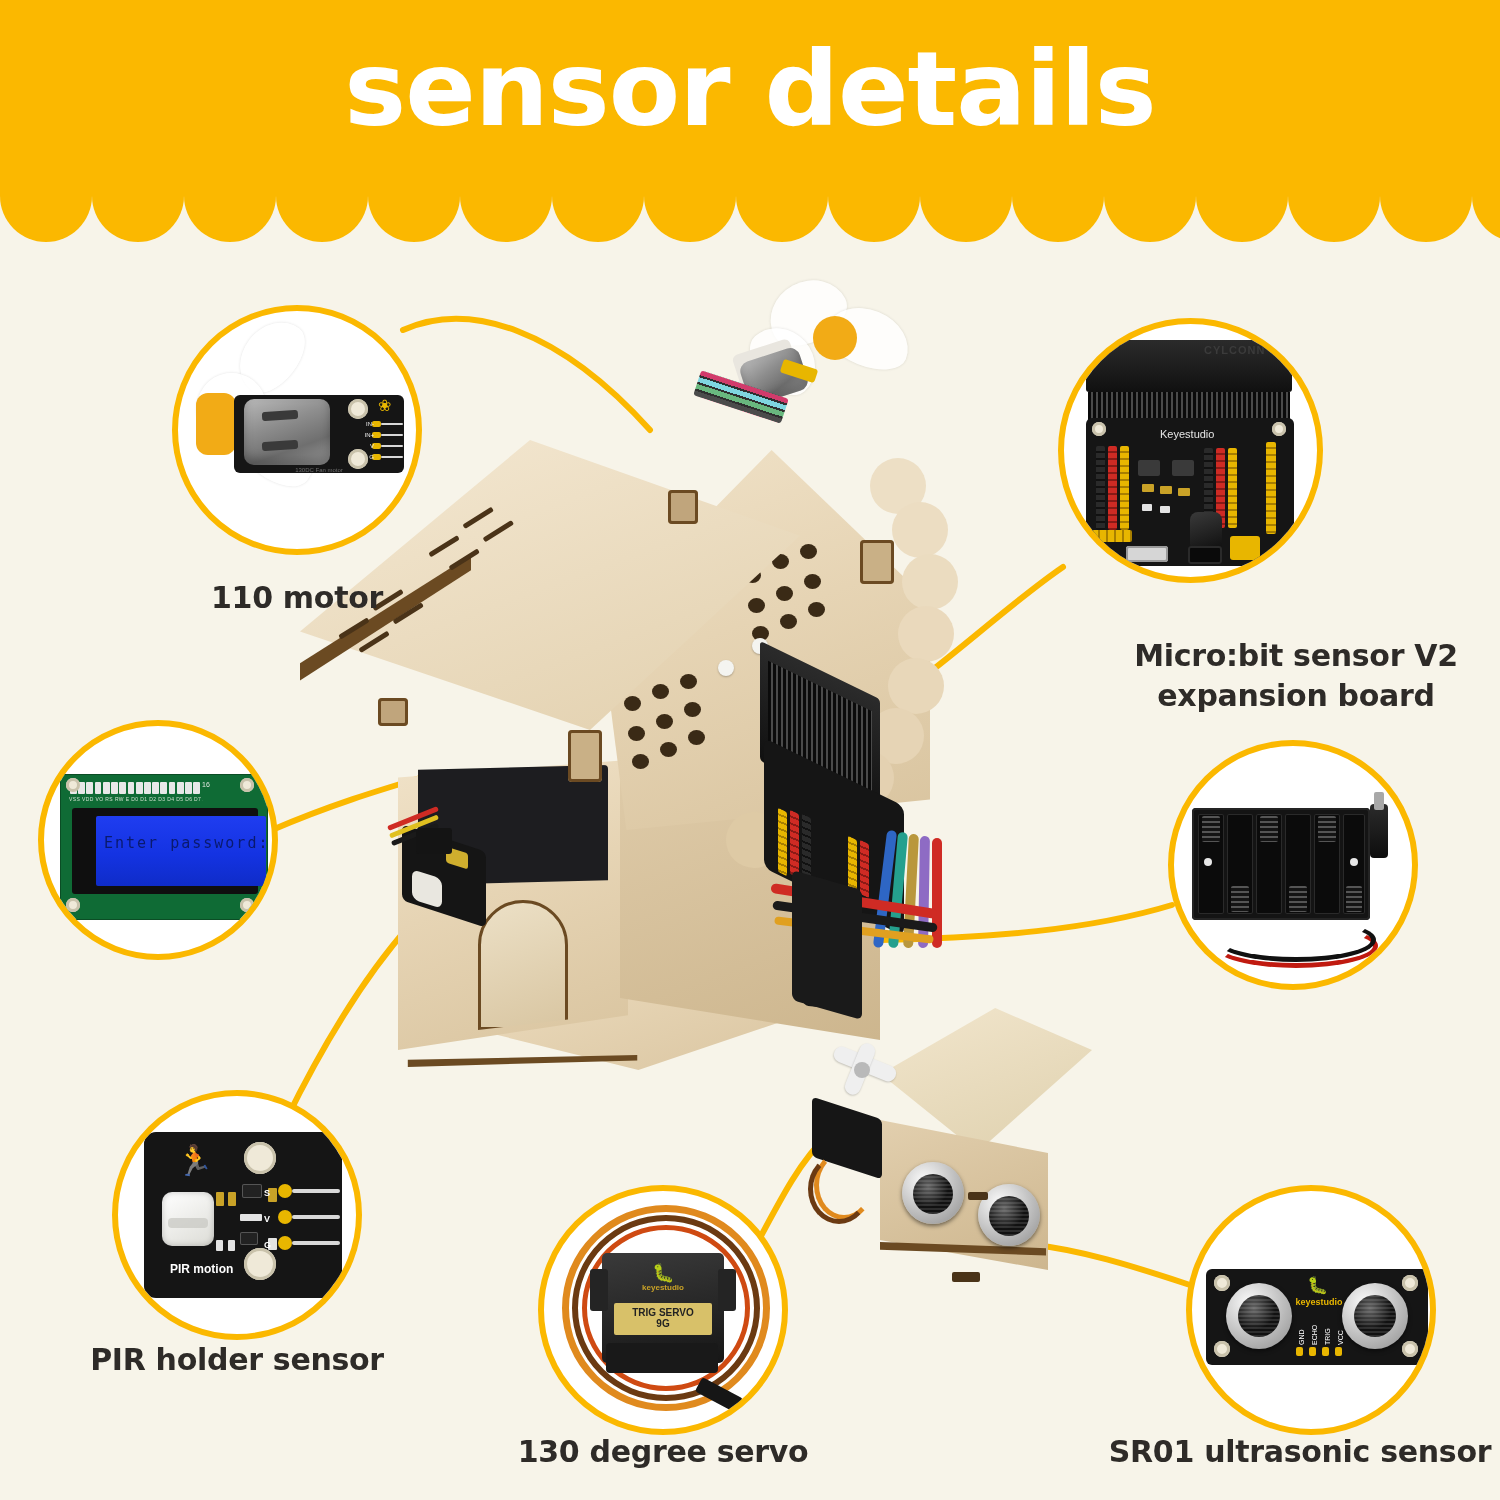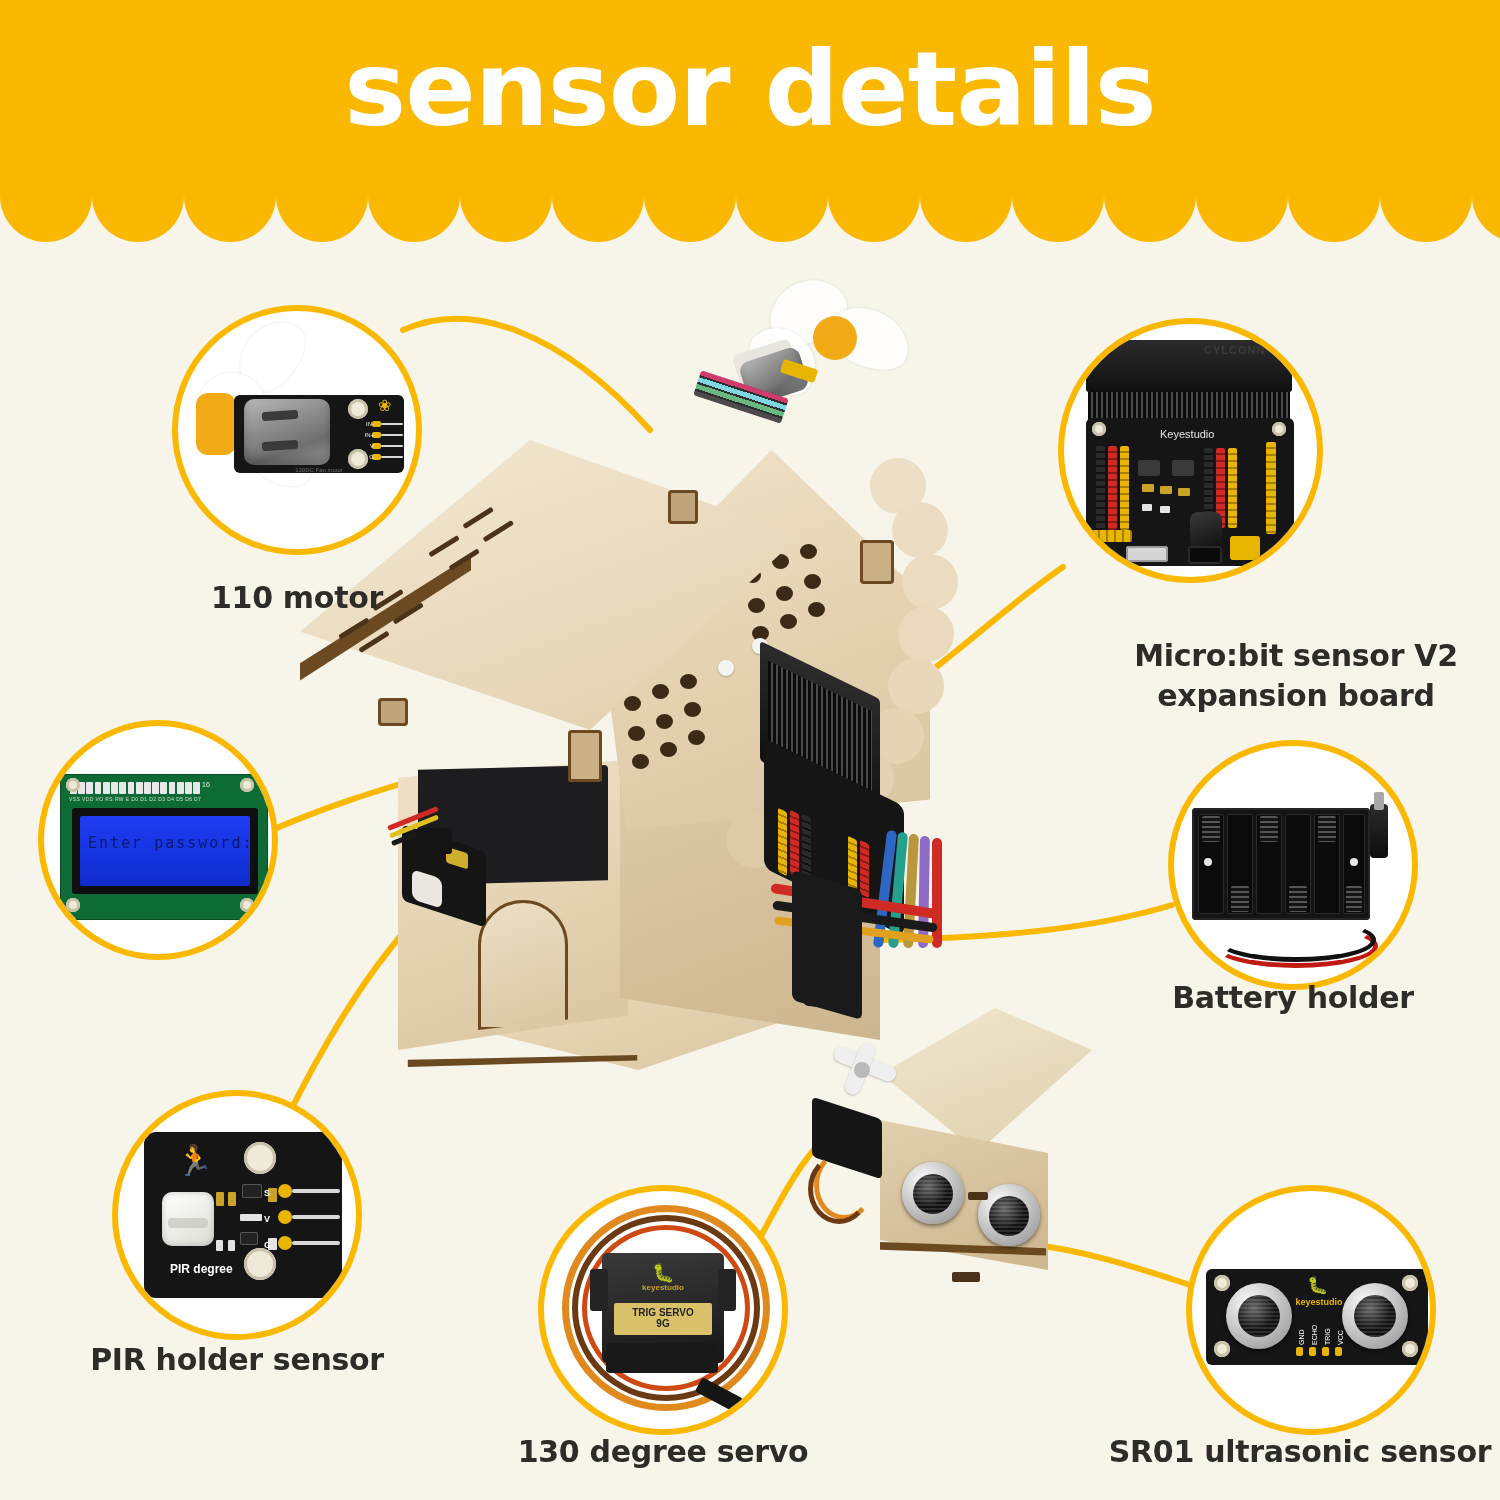--- a/index.html
+++ b/index.html
@@ -456,37 +456,37 @@
           <div class="lcd-hdr" style="position:relative;flex:1;height:12px"></div>
         <div class="lcd-hdr" style="position:relative;flex:1;height:12px"></div>
           <div class="lcd-hdr" style="position:relative;flex:1;height:12px"></div>
         <div class="lcd-hdr" style="position:relative;flex:1;height:12px"></div>
           <div class="lcd-hdr" style="position:relative;flex:1;height:12px"></div>
       </div>
       <div style="position:absolute;left:22px;top:55px;color:#dfe8df;font-size:7px;">1</div>
       <div style="position:absolute;left:158px;top:55px;color:#dfe8df;font-size:7px;">16</div>
       <div style="position:absolute;left:25px;top:70px;width:134px;color:#cfe0cf;font-size:5px;letter-spacing:0.4px;white-space:nowrap;overflow:hidden;">VSS VDD VO RS RW E D0 D1 D2 D3 D4 D5 D6 D7 A K</div>
       <div class="lcd-glass" style="left:28px;top:82px;width:186px;height:86px;"></div>
-      <div class="lcd-screen" style="left:36px;top:90px;width:170px;height:70px;">
+      <div class="lcd-screen" style="left:52px;top:90px;width:170px;height:70px;">
         <div class="lcd-text" style="left:8px;top:18px;font-size:15px;">Enter password:</div>
       </div>
       <div class="pad" style="left:22px;top:52px;width:14px;height:14px"></div>
       <div class="pad" style="left:196px;top:52px;width:14px;height:14px"></div>
       <div class="pad" style="left:22px;top:172px;width:14px;height:14px"></div>
       <div class="pad" style="left:196px;top:172px;width:14px;height:14px"></div>
     </div>
   </div>
 
   <div class="callout" style="left:112px;top:1090px;width:250px;height:250px;">
     <div class="inner">
       <div class="pcb" style="left:26px;top:36px;width:198px;height:166px;border-radius:12px;"></div>
       <div class="pir-lens" style="left:44px;top:96px;width:52px;height:54px;"></div>
       <div style="position:absolute;left:50px;top:122px;width:40px;height:10px;background:rgba(200,200,195,.75);border-radius:4px;"></div>
       <div style="position:absolute;left:58px;top:48px;width:36px;height:34px;color:#ffffff;font-size:30px;line-height:34px;">🏃</div>
-      <div class="pir-txt" style="left:52px;top:166px;font-size:12px;">PIR degree</div>
+      <div class="pir-txt" style="left:52px;top:166px;font-size:12px;">PIR motion</div>
       <div class="pad" style="left:126px;top:46px;width:32px;height:32px"></div>
       <div class="pad" style="left:126px;top:152px;width:32px;height:32px"></div>
       <div class="smd" style="left:98px;top:96px;width:8px;height:14px"></div>
       <div class="smd" style="left:110px;top:96px;width:8px;height:14px"></div>
       <div class="smd2" style="left:98px;top:144px;width:7px;height:11px"></div>
       <div class="smd2" style="left:110px;top:144px;width:7px;height:11px"></div>
       <div class="smd2" style="left:122px;top:118px;width:22px;height:7px"></div>
       <div style="position:absolute;left:124px;top:88px;width:20px;height:14px;background:#222;border-radius:2px;box-shadow:inset 0 0 0 1px #555"></div>
       <div style="position:absolute;left:122px;top:136px;width:18px;height:13px;background:#222;border-radius:2px;box-shadow:inset 0 0 0 1px #555"></div>
       <div class="smd" style="left:150px;top:92px;width:9px;height:14px"></div>
@@ -571,21 +571,20 @@
 
       <div style="position:absolute;left:196px;top:58px;width:18px;height:54px;background:linear-gradient(180deg,#2b2b2b,#0d0d0d);border-radius:4px;"></div>
       <div style="position:absolute;left:200px;top:46px;width:10px;height:18px;background:#a8a8a8;border-radius:2px;"></div>
 
       <div style="position:absolute;left:40px;top:168px;width:170px;height:62px;">
         <div style="position:absolute;left:0;top:10px;width:164px;height:44px;border:5px solid #c01a10;border-radius:50%;border-top-color:transparent;border-left-color:transparent;"></div>
         <div style="position:absolute;left:2px;top:4px;width:160px;height:44px;border:5px solid #111;border-radius:50%;border-top-color:transparent;border-left-color:transparent;"></div>
       </div>
     </div>
   </div>
-  <div class="cap" style="left:1143px;top:978px;width:300px;">Battery holder</div>
 
   <div class="callout" style="left:538px;top:1185px;width:250px;height:250px;">
     <div class="inner">
 
       <div style="position:absolute;left:18px;top:14px;width:214px;height:214px;">
         <div style="position:absolute;left:0;top:0;width:208px;height:206px;border:7px solid #e08a1e;border-radius:50%;"></div>
         <div style="position:absolute;left:10px;top:10px;width:188px;height:186px;border:6px solid #6b3a12;border-radius:50%;"></div>
         <div style="position:absolute;left:20px;top:20px;width:168px;height:166px;border:5px solid #cf4a12;border-radius:50%;"></div>
       </div>
       <div class="sv-body" style="left:58px;top:62px;width:122px;height:110px;"></div>

